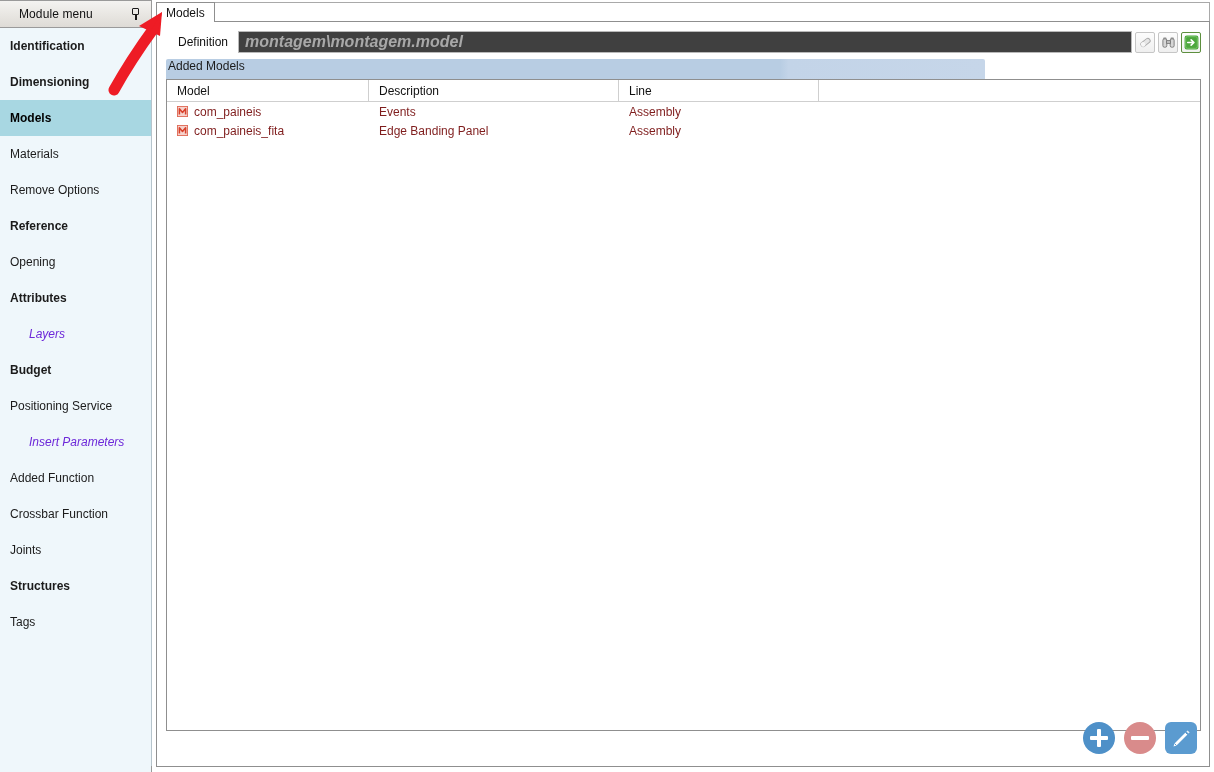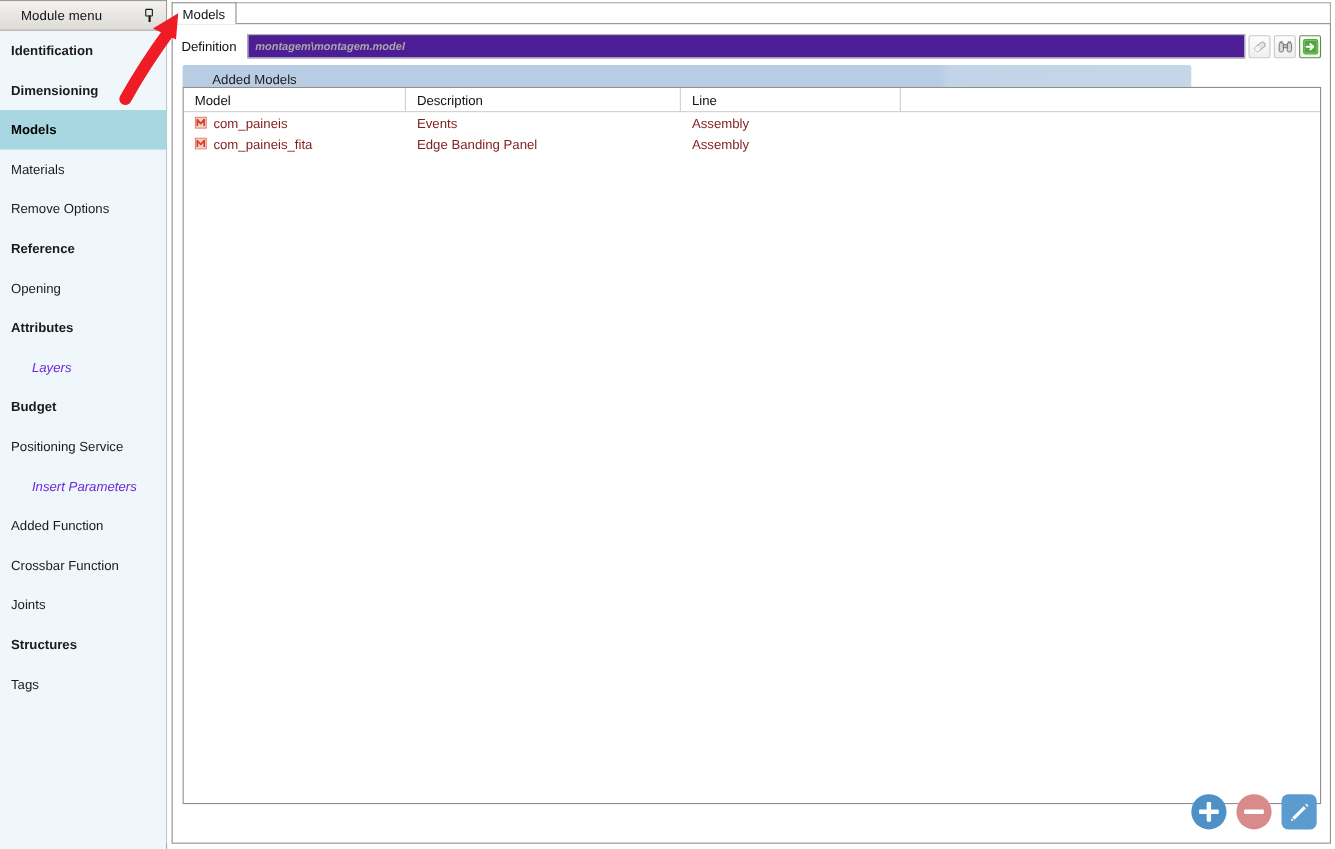--- a/index.html
+++ b/index.html
@@ -159,29 +159,30 @@
     right: 8px;
     height: 24px;
     display: flex;
     align-items: center;
   }
   #definition-label {
     font-size: 12px;
     color: #111;
     margin-right: 10px;
     white-space: nowrap;
+    margin-left: 13px;
   }
   #definition-input {
     flex: 1;
     height: 22px;
     box-sizing: border-box;
     border: 1px solid #b9b9b9;
-    background: #4c1d95;
+    background: #404040;
     font-family: "Liberation Sans", sans-serif;
-    font-size: 10px;
+    font-size: 16px;
     font-style: italic;
     font-weight: bold;
     color: #a8a8a8;
     padding: 0 6px;
     outline: none;
   }
   .tool-btn {
     width: 20px; height: 21px;
     box-sizing: border-box;
     border: 1px solid #c6c6c6;
@@ -195,29 +196,29 @@
   .tool-btn svg { position: absolute; left: 2px; top: 2px; }
   .tool-btn.go {
     border: 1px solid #5d8f3e;
     background: linear-gradient(to bottom, #ffffff, #f2f2f2);
   }
 
   
   #section-bar {
     position: absolute;
     left: 9px; top: 37px;
-    width: 917px;
+    width: 819px;
     height: 20px;
     box-sizing: border-box;
     border-top-left-radius: 2px;
     border-top-right-radius: 2px;
     background: linear-gradient(to right, #b8cde3 0%, #b8cde3 75%, #c3d4e8 76%, #c6d6e9 100%);
     display: flex;
-    align-items: flex-end;
-    padding-left: 27px;
+    align-items: flex-start;
+    padding-left: 2px;
     font-size: 12px;
     color: #1b1b1b;
   }
 
   
   #table-box {
     position: absolute;
     left: 9px; top: 57px;
     width: 1035px;
     height: 652px;

